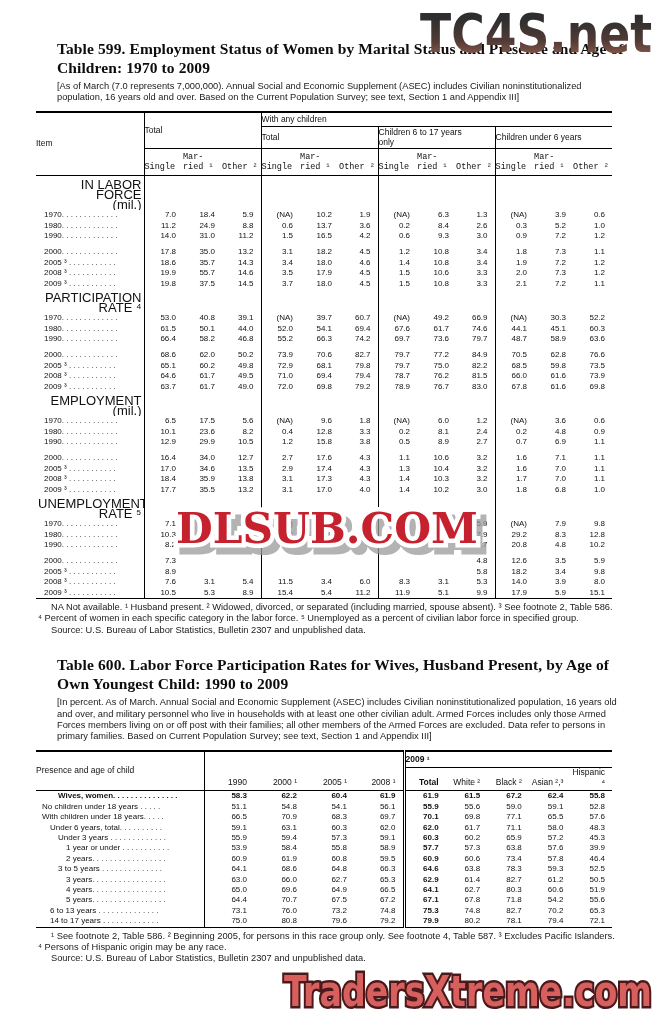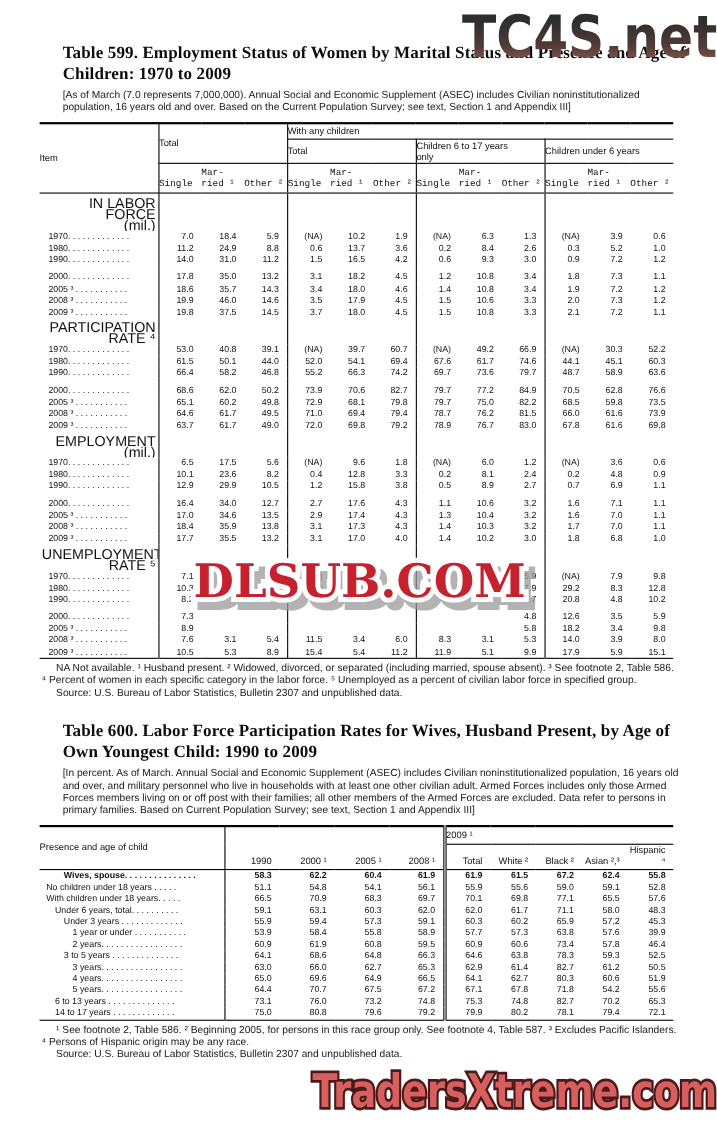--- a/index.html
+++ b/index.html
@@ -47,21 +47,21 @@
 
   
   .t600 { width: 576px; margin-top: 6px; }
   .t600 col.c-stub { width: 168px; }
   .t600 col.c-yr { width: 50px; }
   .t600 col.c-race { width: 41.6px; }
   .t600 thead tr.r1 th { height: 17px; }
   .t600 thead tr.r2 th { height: 22px; vertical-align: bottom; padding-bottom: 3px; }
   .t600 thead th.yr { vertical-align: bottom; padding-bottom: 3px; }
   .t600 thead tr.r2 th, .t600 thead th.yr, .t600 thead th.hstub { border-bottom: 1.5px solid #000; }
-  .t600 th.dl, .t600 td.c4 { border-left: 3px double #000; }
+  .t600 th.dl, .t600 td.c4 { border-left: 3px double #000; font-weight: bold; }
   .t600 th.num, .t600 td.v { text-align: right; padding-right: 7px; }
   .t600 td.stub { white-space: nowrap; overflow: hidden; }
   .t600 td { line-height: 9.6px; }
   .t600 tr.b td { font-weight: bold; }
 
   
   p.fn { font-size: 9.3px; line-height: 11.4px; color: #1a1a1a;
          margin: 3px 42px 0 38px; width: 577px; text-indent: 13px; }
   p.fn.src { margin-top: 0; }
   .fn-gap { margin-top: 3px; }
@@ -221,21 +221,21 @@
           <td class="v c6">1.4</td>
           <td class="v c7">10.8</td>
           <td class="v c8">3.4</td>
           <td class="v c9">1.9</td>
           <td class="v c10">7.2</td>
           <td class="v c11">1.2</td>
         </tr>
         <tr>
           <td class="stub rl">2008 ³ . . . . . . . . . . .</td>
           <td class="v c0">19.9</td>
-          <td class="v c1">46.0</td>
+          <td class="v c1">55.7</td>
           <td class="v c2">14.6</td>
           <td class="v c3">3.5</td>
           <td class="v c4">17.9</td>
           <td class="v c5">4.5</td>
           <td class="v c6">1.5</td>
           <td class="v c7">10.6</td>
           <td class="v c8">3.3</td>
           <td class="v c9">2.0</td>
           <td class="v c10">7.3</td>
           <td class="v c11">1.2</td>
@@ -652,21 +652,21 @@
       <tr class="r2">
         <th class="dl num">Total</th>
         <th class="num">White ²</th>
         <th class="num">Black ²</th>
         <th class="num">Asian ²,³</th>
         <th class="num">Hispanic ⁴</th>
       </tr>
     </thead>
     <tbody>
         <tr class="b">
-          <td class="stub" style="padding-left: 22px;">Wives, spouse. . . . . . . . . . . . . . .</td>
+          <td class="stub" style="padding-left: 22px;">Wives, women. . . . . . . . . . . . . . .</td>
           <td class="v c0">58.3</td>
           <td class="v c1">62.2</td>
           <td class="v c2">60.4</td>
           <td class="v c3">61.9</td>
           <td class="v c4">61.9</td>
           <td class="v c5">61.5</td>
           <td class="v c6">67.2</td>
           <td class="v c7">62.4</td>
           <td class="v c8">55.8</td>
         </tr>

